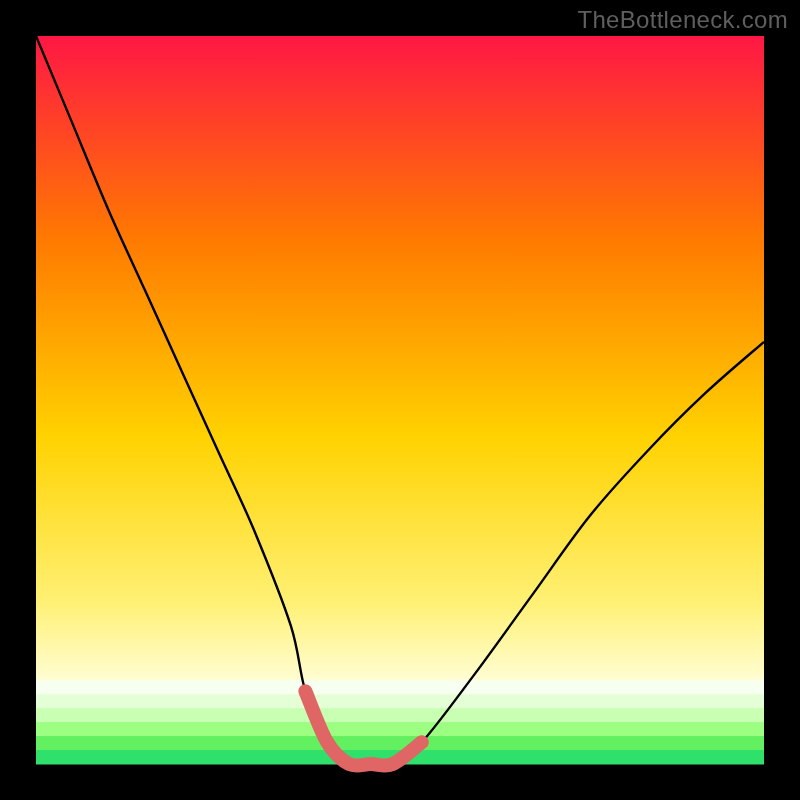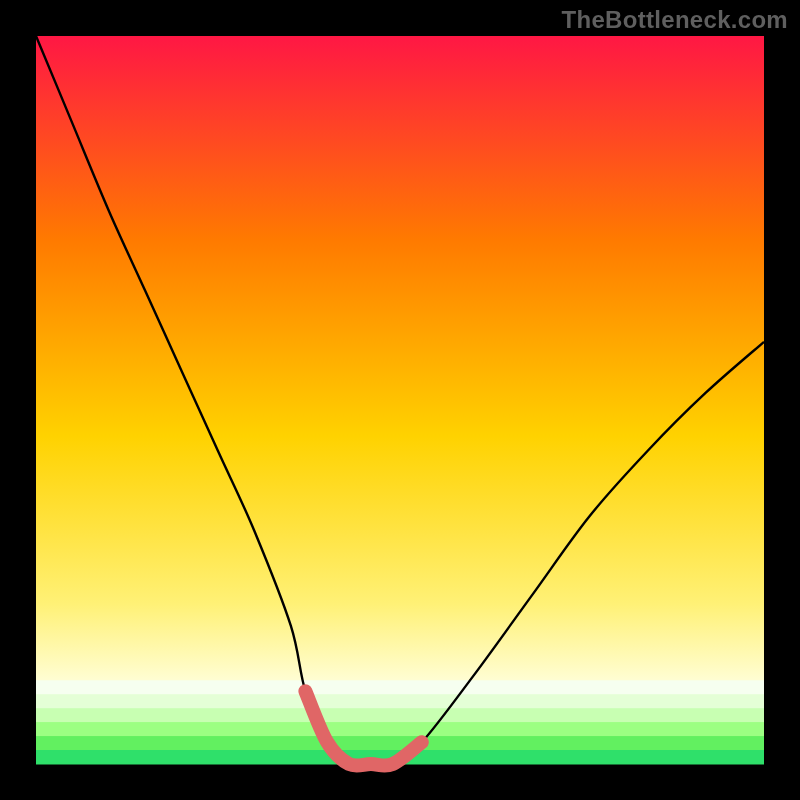--- a/index.html
+++ b/index.html
@@ -18,21 +18,21 @@
   }
   svg {
     display: block;
   }
   .watermark {
     position: absolute;
     top: 6px;
     right: 12px;
     color: #5f5f5f;
     font-size: 24px;
-    font-weight: 700;
+    font-weight: 400;
     letter-spacing: 0.3px;
   }
 </style>
 </head>
 <body>
 
 <div class="container">
   <svg id="chart-svg" width="800" height="800" viewBox="0 0 800 800">
     <defs>
       <linearGradient id="bg-grad" x1="0" y1="0" x2="0" y2="1">

